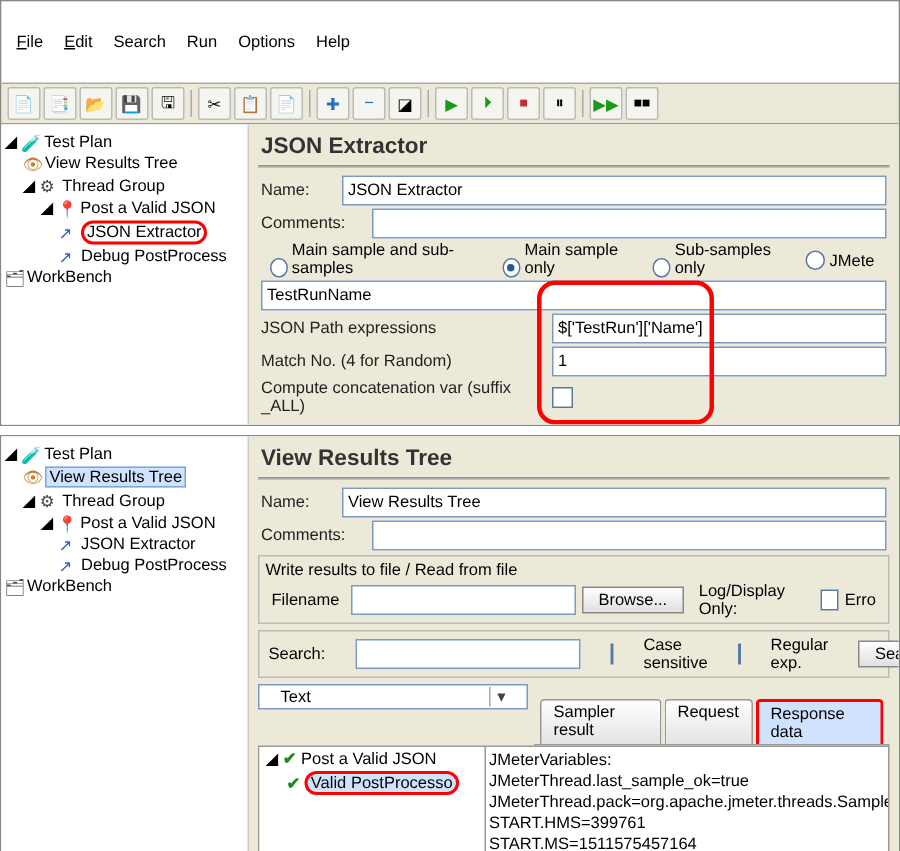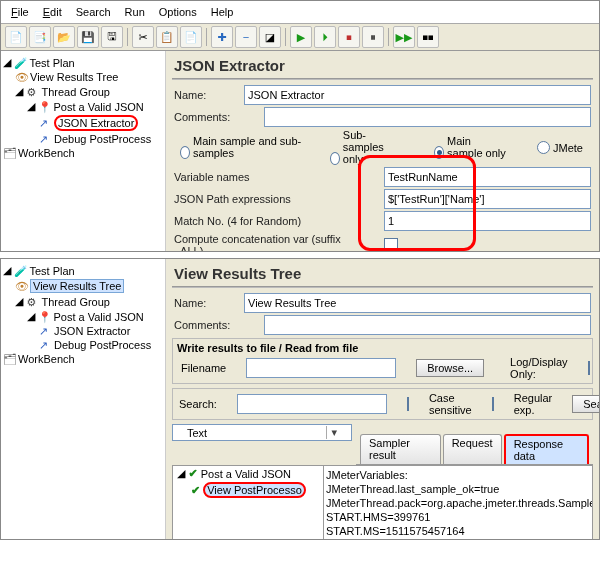--- a/index.html
+++ b/index.html
@@ -1,36 +1,36 @@
 <!DOCTYPE html>
 <html><head>
 <meta charset="utf-8">
 <style>
 html,body{margin:0;padding:0;font-family:Tahoma,Arial,sans-serif;font-size:11px;background:#fff;width:600px}
 .win{border:1px solid #888;margin-bottom:6px;background:#ece9d8}
-.menubar{background:#fff;border-bottom:1px solid #aaa;padding:4px 4px;display:flex;gap:2px}
+.menubar{background:#fff;border-bottom:1px solid #aaa;padding:20px 4px;display:flex;gap:2px}
 .menubar span{padding:1px 6px;cursor:pointer}
 .menubar span u{text-decoration:underline}
 .toolbar{background:#ece9d8;padding:2px 4px;border-bottom:1px solid #999;display:flex;gap:2px;align-items:center}
 .tbtn{width:20px;height:20px;border:1px solid #bbb;background:#f5f5f0;display:flex;align-items:center;justify-content:center;font-size:11px;border-radius:2px}
 .sep{width:1px;height:18px;background:#aaa;margin:0 2px}
 .body{display:flex;height:200px;background:#fff}
 .body2{display:flex;height:280px;background:#fff}
 .tree{width:160px;border-right:1px solid #ccc;overflow:hidden;padding:4px 2px;background:#fff}
 .tn{white-space:nowrap;padding:1px 0;display:flex;align-items:center;gap:3px}
 .tn .ic{width:12px;height:12px;display:inline-block}
 .in1{padding-left:12px}
 .in2{padding-left:24px}
 .in3{padding-left:36px}
 .sel{background:#cfe3ff;border:1px solid #7aa7d7;padding:0 2px}
 .circ{border:2px solid red;border-radius:8px;padding:0 2px}
 .panel{flex:1;overflow:hidden;background:#ece9d8;padding:2px}
 .ptitle{font-size:15px;font-weight:bold;padding:4px 6px;color:#333}
 .hr{height:2px;background:linear-gradient(#888,#ccc);margin:0 4px 4px 4px}
-.row{display:flex;align-items:center;gap:20px;padding:1px 6px}
+.row{display:flex;align-items:center;gap:4px;padding:1px 6px}
 .lab{width:190px;color:#222}
 .field{flex:1;background:#fff;border:1px solid #7a9ac0;height:16px;padding:1px 3px;font-size:11px}
 .radio{display:flex;align-items:flex-end;gap:3px;margin-right:8px}
 .radio .r{width:11px;height:11px;border:1px solid #5a7aa0;border-radius:50%;background:#fff;display:flex;align-items:center;justify-content:center}
 .radio .r.on::after{content:"";width:5px;height:5px;background:#2a5a8a;border-radius:50%}
 .chk{width:12px;height:12px;border:1px solid #5a7aa0;background:#fff}
 .redbox{position:absolute;border:3px solid red;border-radius:12px;pointer-events:none}
 .panel{position:relative}
 .btn{background:linear-gradient(#fefefe,#e0e0e0);border:1px solid #888;padding:2px 10px;font-size:11px}
 .tabs{display:flex;gap:2px;background:#ece9d8;padding:2px 4px 0 4px;border-bottom:1px solid #999;margin-top:8px}
@@ -130,34 +130,33 @@
       <div class="row">
           <span class="lab" style="width:70px">Comments:</span>
           <input class="field" style="">
         </div>
       <div class="row" style="padding-left:12px">
         <label class="radio">
             <span class="r"></span>
             <span>Main sample and sub-samples</span>
           </label>
         <label class="radio">
+            <span class="r on"></span>
+            <span>Main sample only</span>
+          </label>
+        <label class="radio">
             <span class="r"></span>
             <span>Sub-samples only</span>
           </label>
         <label class="radio">
-            <span class="r on"></span>
-            <span>Main sample only</span>
-          </label>
-        <label class="radio">
             <span class="r"></span>
             <span>JMete</span>
           </label>
       </div>
       <div class="row">
-          <span class="lab">Variable names</span>
           <input class="field" value="TestRunName" style="">
         </div>
       <div class="row">
           <span class="lab">JSON Path expressions</span>
           <input class="field" value="$['TestRun']['Name']" style="">
         </div>
       <div class="row">
           <span class="lab">Match No. (4 for Random)</span>
           <input class="field" value="1" style="">
         </div>
@@ -211,21 +210,21 @@
       <div class="hr"></div>
       <div class="row">
           <span class="lab" style="width:50px">Name:</span>
           <input class="field" value="View Results Tree" style="">
         </div>
       <div class="row">
           <span class="lab" style="width:70px">Comments:</span>
           <input class="field" style="">
         </div>
       <div class="group">
-        <div style="font-weight:bold;padding:1px 2px">Write results to file / Read from file</div>
+        <div style="font-weight:normal;padding:1px 2px">Write results to file / Read from file</div>
         <div class="row">
             <span style="width:55px">Filename</span>
             <input class="field" style="flex: 0 0 120px;">
             <button class="btn">Browse...</button>
             <span style="margin-left:6px">Log/Display Only:</span>
             <span class="chk"></span>
             <span>Erro</span>
           </div>
       </div>
       <div class="searchrow">
@@ -250,21 +249,21 @@
       </div>
       <div class="results">
         <div class="reslist">
           <div class="tn" style="padding-left:4px">
               <span>◢</span>
               <span class="ok">✔</span>
               <span>Post a Valid JSON</span>
             </div>
           <div class="tn" style="padding-left:18px">
               <span class="ok">✔</span>
-              <span class="sel circ">View PostProcesso</span>
+              <span class="sel circ">Valid PostProcesso</span>
             </div>
         </div>
         <div class="restext">
           <div>JMeterVariables:</div>
           <div>JMeterThread.last_sample_ok=true</div>
           <div>JMeterThread.pack=org.apache.jmeter.threads.SamplePacka</div>
           <div>START.HMS=399761</div>
           <div>START.MS=1511575457164</div>
           <div>START.YMD=20171124</div>
           <div>TESTSTART.MS=1511638418851</div>

